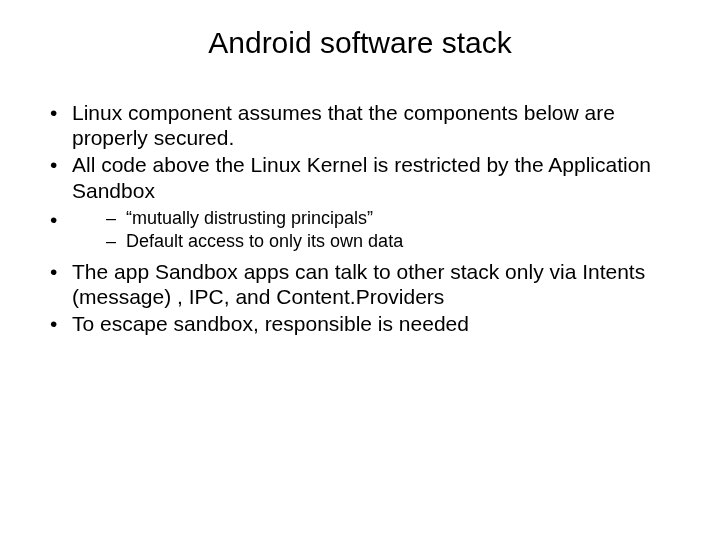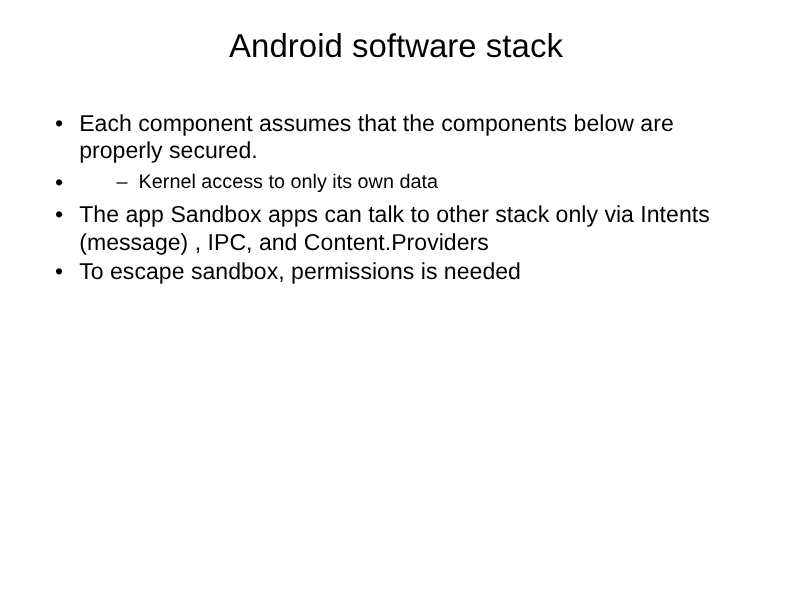--- a/index.html
+++ b/index.html
@@ -63,29 +63,35 @@
   }
 </style>
 </head>
 <body>
 
 <div class="slide">
   <h1 class="title">Android software stack</h1>
 
   <ul class="level1">
     <li>
-      <span>Each component assumes that the components below are properly secured.</span>
+      <span>Linux component assumes that the components below are properly secured.</span>
+    </li>
+    <li>
+      <span>All code above the Linux Kernel is restricted by the Application Sandbox</span>
     </li>
     <li>
       <ul class="level2">
         <li>
-          <span>Kernel access to only its own data</span>
+          <span>“mutually distrusting principals”</span>
+        </li>
+        <li>
+          <span>Default access to only its own data</span>
         </li>
       </ul>
     </li>
     <li>
       <span>The  app Sandbox apps  can  talk  to  other  stack  only  via   Intents (message) , IPC, and Content.Providers</span>
     </li>
     <li>
-      <span>To  escape  sandbox,  permissions is needed</span>
+      <span>To  escape  sandbox,  responsible is needed</span>
     </li>
   </ul>
 </div>
 
 </body></html>

